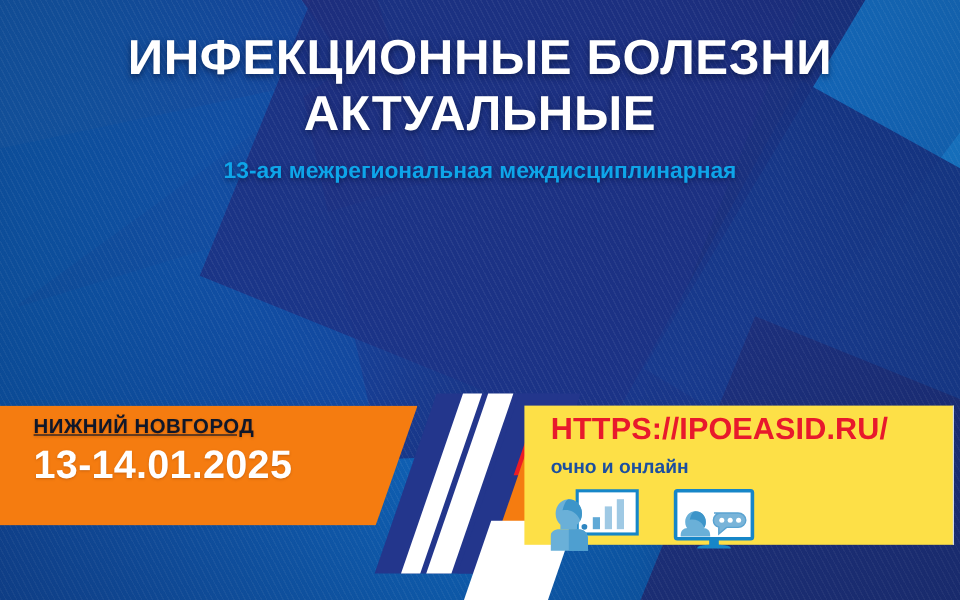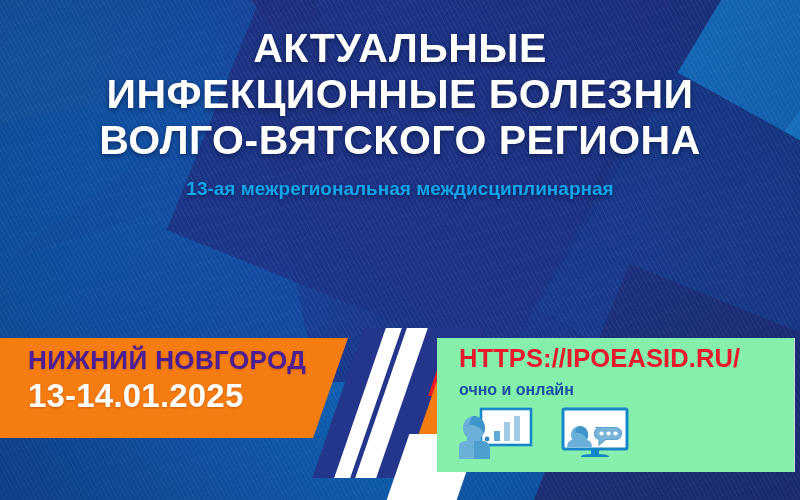--- a/index.html
+++ b/index.html
@@ -116,23 +116,24 @@
 
   .city-plate{
     position:absolute;left:0;top:0;
     width:348px;height:100px;
     background:#f57c10;
     clip-path:polygon(0 0,348px 0,313px 100px,0 100px);
     box-sizing:border-box;
     padding:9px 0 0 28px;
   }
   .city-name{
-    color:#4c1d95;font-weight:bold;font-size:26px;
+    color:#0f172a;font-weight:bold;font-size:17px;
     letter-spacing:.4px;line-height:1.05;
     text-shadow:0 1px 2px rgba(120,50,0,.35);
+    text-decoration:underline;
   }
   .city-date{
     color:#ffffff;font-weight:bold;font-size:33px;
     letter-spacing:.2px;line-height:1.25;margin-top:1px;
     text-shadow:0 1px 2px rgba(120,50,0,.35);
   }
 
   
   .logo{position:absolute;left:352px;top:-10px;width:106px;height:150px;}
   .bar{position:absolute;top:0;width:26px;height:150px;transform:skewX(-19deg);}
@@ -141,22 +142,22 @@
   .bar.b-navy{left:55px;background:#23368c;width:33px;}
   .bar.b-red{left:84px;top:22px;height:46px;background:#ed1c24;width:16px;}
   .bar.b-orange{left:76px;top:38px;height:82px;background:#f57c10;width:22px;}
   .logo-navyback{
     position:absolute;left:-14px;top:0;width:120px;height:150px;
     background:#23368c;transform:skewX(-19deg);
   }
 
   
   .info-card{
-    position:absolute;left:437px;top:0;width:358px;height:134px;
-    background:#86efac;
+    position:absolute;left:437px;top:0;width:358px;height:116px;
+    background:#fde047;
     border-right:1px solid #cfd8e6;
     box-sizing:border-box;
     padding:6px 0 10px 22px;
   }
   .info-url{
     color:#e8192c;font-weight:bold;font-size:25.5px;
     letter-spacing:.1px;line-height:1.15;white-space:nowrap;
   }
   .info-mode{
     color:#1b4fa0;font-weight:bold;font-size:16px;
@@ -185,23 +186,22 @@
     <div class="facet f-rightbeam1"></div>
     <div class="facet f-rightbeam2"></div>
     <div class="facet f-rightdark"></div>
     <div class="facet f-bottomband"></div>
     <div class="facet f-bottomdark"></div>
     <div class="bg-hatch"></div>
     <div class="bg-vig"></div>
   </div>
 
   <div class="head">
+    <div class="title-line l2">ИНФЕКЦИОННЫЕ БОЛЕЗНИ</div>
     <div class="title-line l1">АКТУАЛЬНЫЕ</div>
-    <div class="title-line l2">ИНФЕКЦИОННЫЕ БОЛЕЗНИ</div>
-    <div class="title-line l3">ВОЛГО-ВЯТСКОГО РЕГИОНА</div>
     <div class="subtitle">
       <div>13-ая межрегиональная междисциплинарная</div>
     </div>
   </div>
 
   <div class="strip">
 
     <div class="city-plate">
       <div class="city-name">НИЖНИЙ НОВГОРОД</div>
       <div class="city-date">13-14.01.2025</div>

